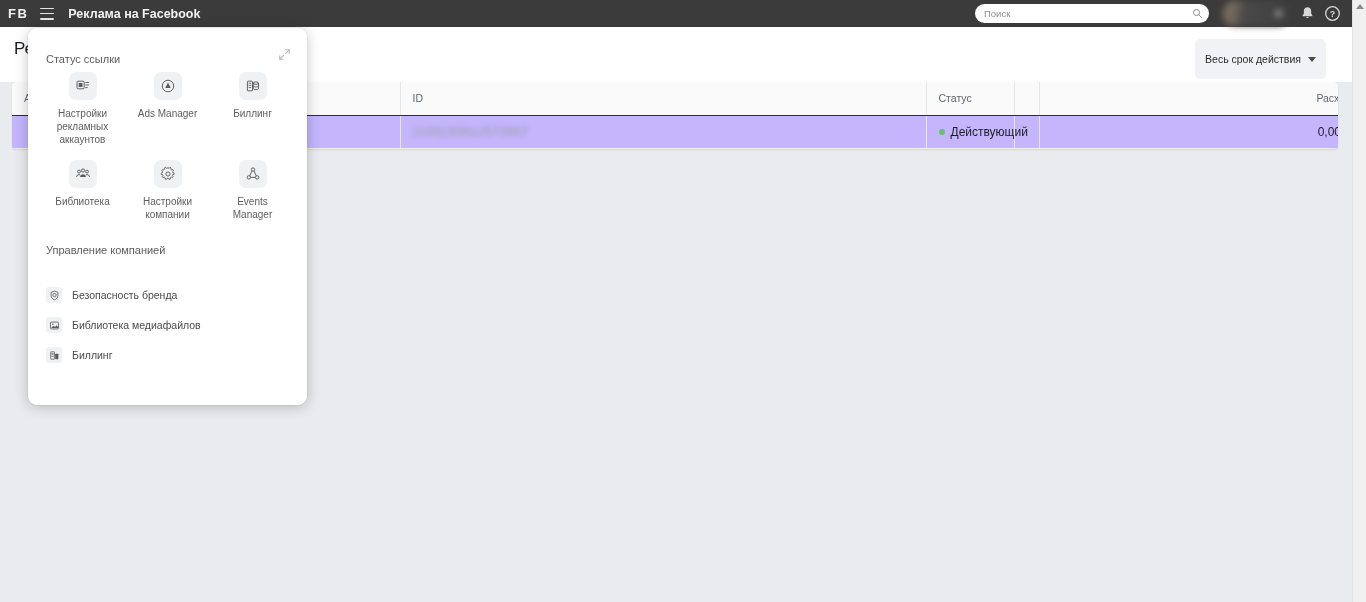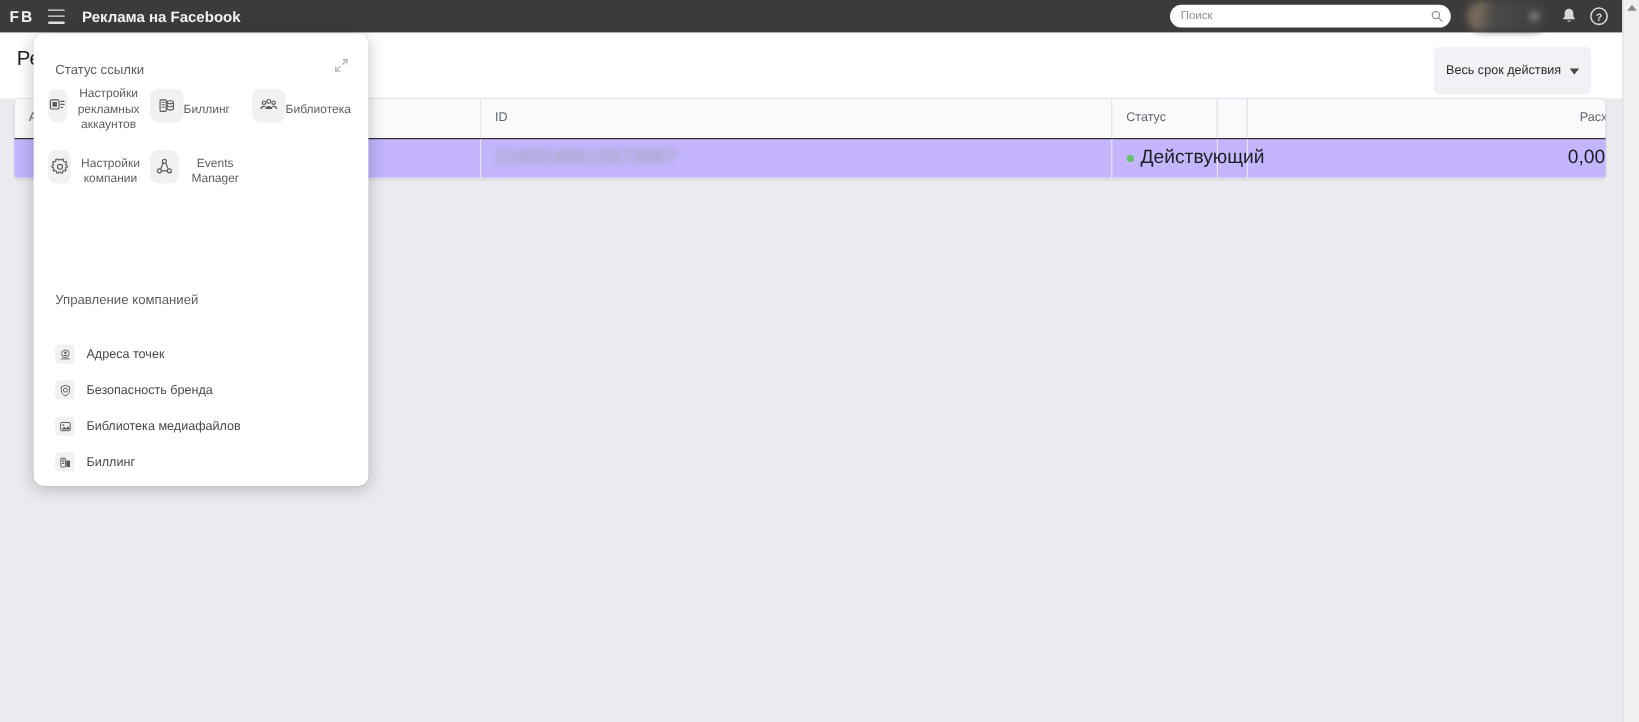--- a/index.html
+++ b/index.html
@@ -128,21 +128,21 @@
     height: 33px;
     font-size: 10.5px; font-weight: 400; color: #606770;
     text-align: left; padding: 0 12px;
     border-bottom: 1.5px solid #2f2f2f;
     border-right: 1px solid #e4e6eb;
     white-space: nowrap;
   }
   thead th:last-child { border-right: 0; }
   tbody td {
     height: 32px;
-    font-size: 16px; color: #1c1e21;
+    font-size: 12px; color: #1c1e21;
     padding: 0 12px;
     border-right: 1px solid #e4e6eb;
     border-bottom: 1px solid #eceef0;
     white-space: nowrap;
   }
   tbody td:last-child { border-right: 0; }
   .col-account { width: 388px; }
   .col-id      { width: 526px; }
   .col-status  { width: 88px; }
   .col-spacer  { width: 1px; }
@@ -171,21 +171,21 @@
     position: absolute; right: 16px; top: 20px;
     width: 13px; height: 13px; cursor: pointer; opacity: .55;
   }
   .tiles {
     position: absolute; left: 12px; top: 40px;
     width: 255px;
     display: grid; grid-template-columns: repeat(3, 1fr);
     row-gap: 10px;
   }
   .tile {
-    display: flex; flex-direction: row; align-items: center;
+    display: flex; flex-direction: column; align-items: center;
     cursor: pointer; padding-top: 4px;
   }
   .tile-ico {
     width: 28px; height: 28px; border-radius: 7px;
     background: #f0f1f3;
     display: flex; align-items: center; justify-content: center;
     margin-bottom: 7px;
   }
   .tile-label {
     font-size: 10px; color: #5e5e5e; text-align: center;
@@ -311,20 +311,29 @@
           <rect x="2.5" y="4" width="9" height="9.5" rx="1.4" fill="none" stroke="#5b5b5b" stroke-width="1.2"></rect>
           <rect x="4.6" y="6.2" width="4.8" height="5" rx=".7" fill="#5b5b5b"></rect>
           <line x1="13.4" y1="5.6" x2="16.8" y2="5.6" stroke="#5b5b5b" stroke-width="1.2" stroke-linecap="round"></line>
           <line x1="13.4" y1="8.8" x2="16.8" y2="8.8" stroke="#5b5b5b" stroke-width="1.2" stroke-linecap="round"></line>
           <line x1="13.4" y1="12" x2="15.4" y2="12" stroke="#5b5b5b" stroke-width="1.2" stroke-linecap="round"></line>
         </svg>
       </span>
       <span class="tile-label">Настройки рекламных аккаунтов</span>
     </div>
 
+    <div class="tile">
+      <span class="tile-ico">
+        <svg viewBox="0 0 20 20" width="16" height="16">
+          <circle cx="10" cy="10" r="7.2" fill="none" stroke="#5b5b5b" stroke-width="1.2"></circle>
+          <path d="M10 5.6 13.4 12.6H6.6z" fill="#5b5b5b"></path>
+        </svg>
+      </span>
+      <span class="tile-label">Ads Manager</span>
+    </div>
 
     <div class="tile">
       <span class="tile-ico">
         <svg viewBox="0 0 20 20" width="16" height="16">
           <rect x="3" y="4" width="6.4" height="12" rx=".8" fill="none" stroke="#5b5b5b" stroke-width="1.2"></rect>
           <line x1="4.6" y1="6.6" x2="7.8" y2="6.6" stroke="#5b5b5b" stroke-width="1.1"></line>
           <line x1="4.6" y1="9.2" x2="7.8" y2="9.2" stroke="#5b5b5b" stroke-width="1.1"></line>
           <line x1="4.6" y1="11.8" x2="7.8" y2="11.8" stroke="#5b5b5b" stroke-width="1.1"></line>
           <ellipse cx="13.6" cy="6.4" rx="3.3" ry="1.5" fill="none" stroke="#5b5b5b" stroke-width="1.2"></ellipse>
           <path d="M10.3 6.4v6.6c0 .85 1.48 1.5 3.3 1.5s3.3-.65 3.3-1.5V6.4" fill="none" stroke="#5b5b5b" stroke-width="1.2"></path>
@@ -374,31 +383,20 @@
       </span>
       <span class="tile-label">Events Manager</span>
     </div>
 
   </div>
 
   <div class="panel-section-title" style="top:216px;">Управление компанией</div>
 
   <div class="list">
 
-    <div class="list-item">
-      <span class="list-ico">
-        <svg viewBox="0 0 16 16" width="11" height="11">
-          <circle cx="8" cy="7" r="4.6" fill="none" stroke="#5b5b5b" stroke-width="1.1"></circle>
-          <circle cx="8" cy="5.8" r="1.5" fill="#5b5b5b"></circle>
-          <path d="M5.4 9.6c.5-1 1.5-1.5 2.6-1.5s2.1.5 2.6 1.5z" fill="#5b5b5b"></path>
-          <line x1="3" y1="13.2" x2="13" y2="13.2" stroke="#5b5b5b" stroke-width="1.1" stroke-linecap="round"></line>
-        </svg>
-      </span>
-      <span class="list-label">Адреса точек</span>
-    </div>
 
     <div class="list-item">
       <span class="list-ico">
         <svg viewBox="0 0 16 16" width="11" height="11">
           <path d="M8 1.6 13 3.4v4.4c0 3.1-2.1 5.4-5 6.6-2.9-1.2-5-3.5-5-6.6V3.4z" fill="none" stroke="#5b5b5b" stroke-width="1.2" stroke-linejoin="round"></path>
           <circle cx="8" cy="7.4" r="2.4" fill="none" stroke="#5b5b5b" stroke-width="1.2"></circle>
         </svg>
       </span>
       <span class="list-label">Безопасность бренда</span>
     </div>

